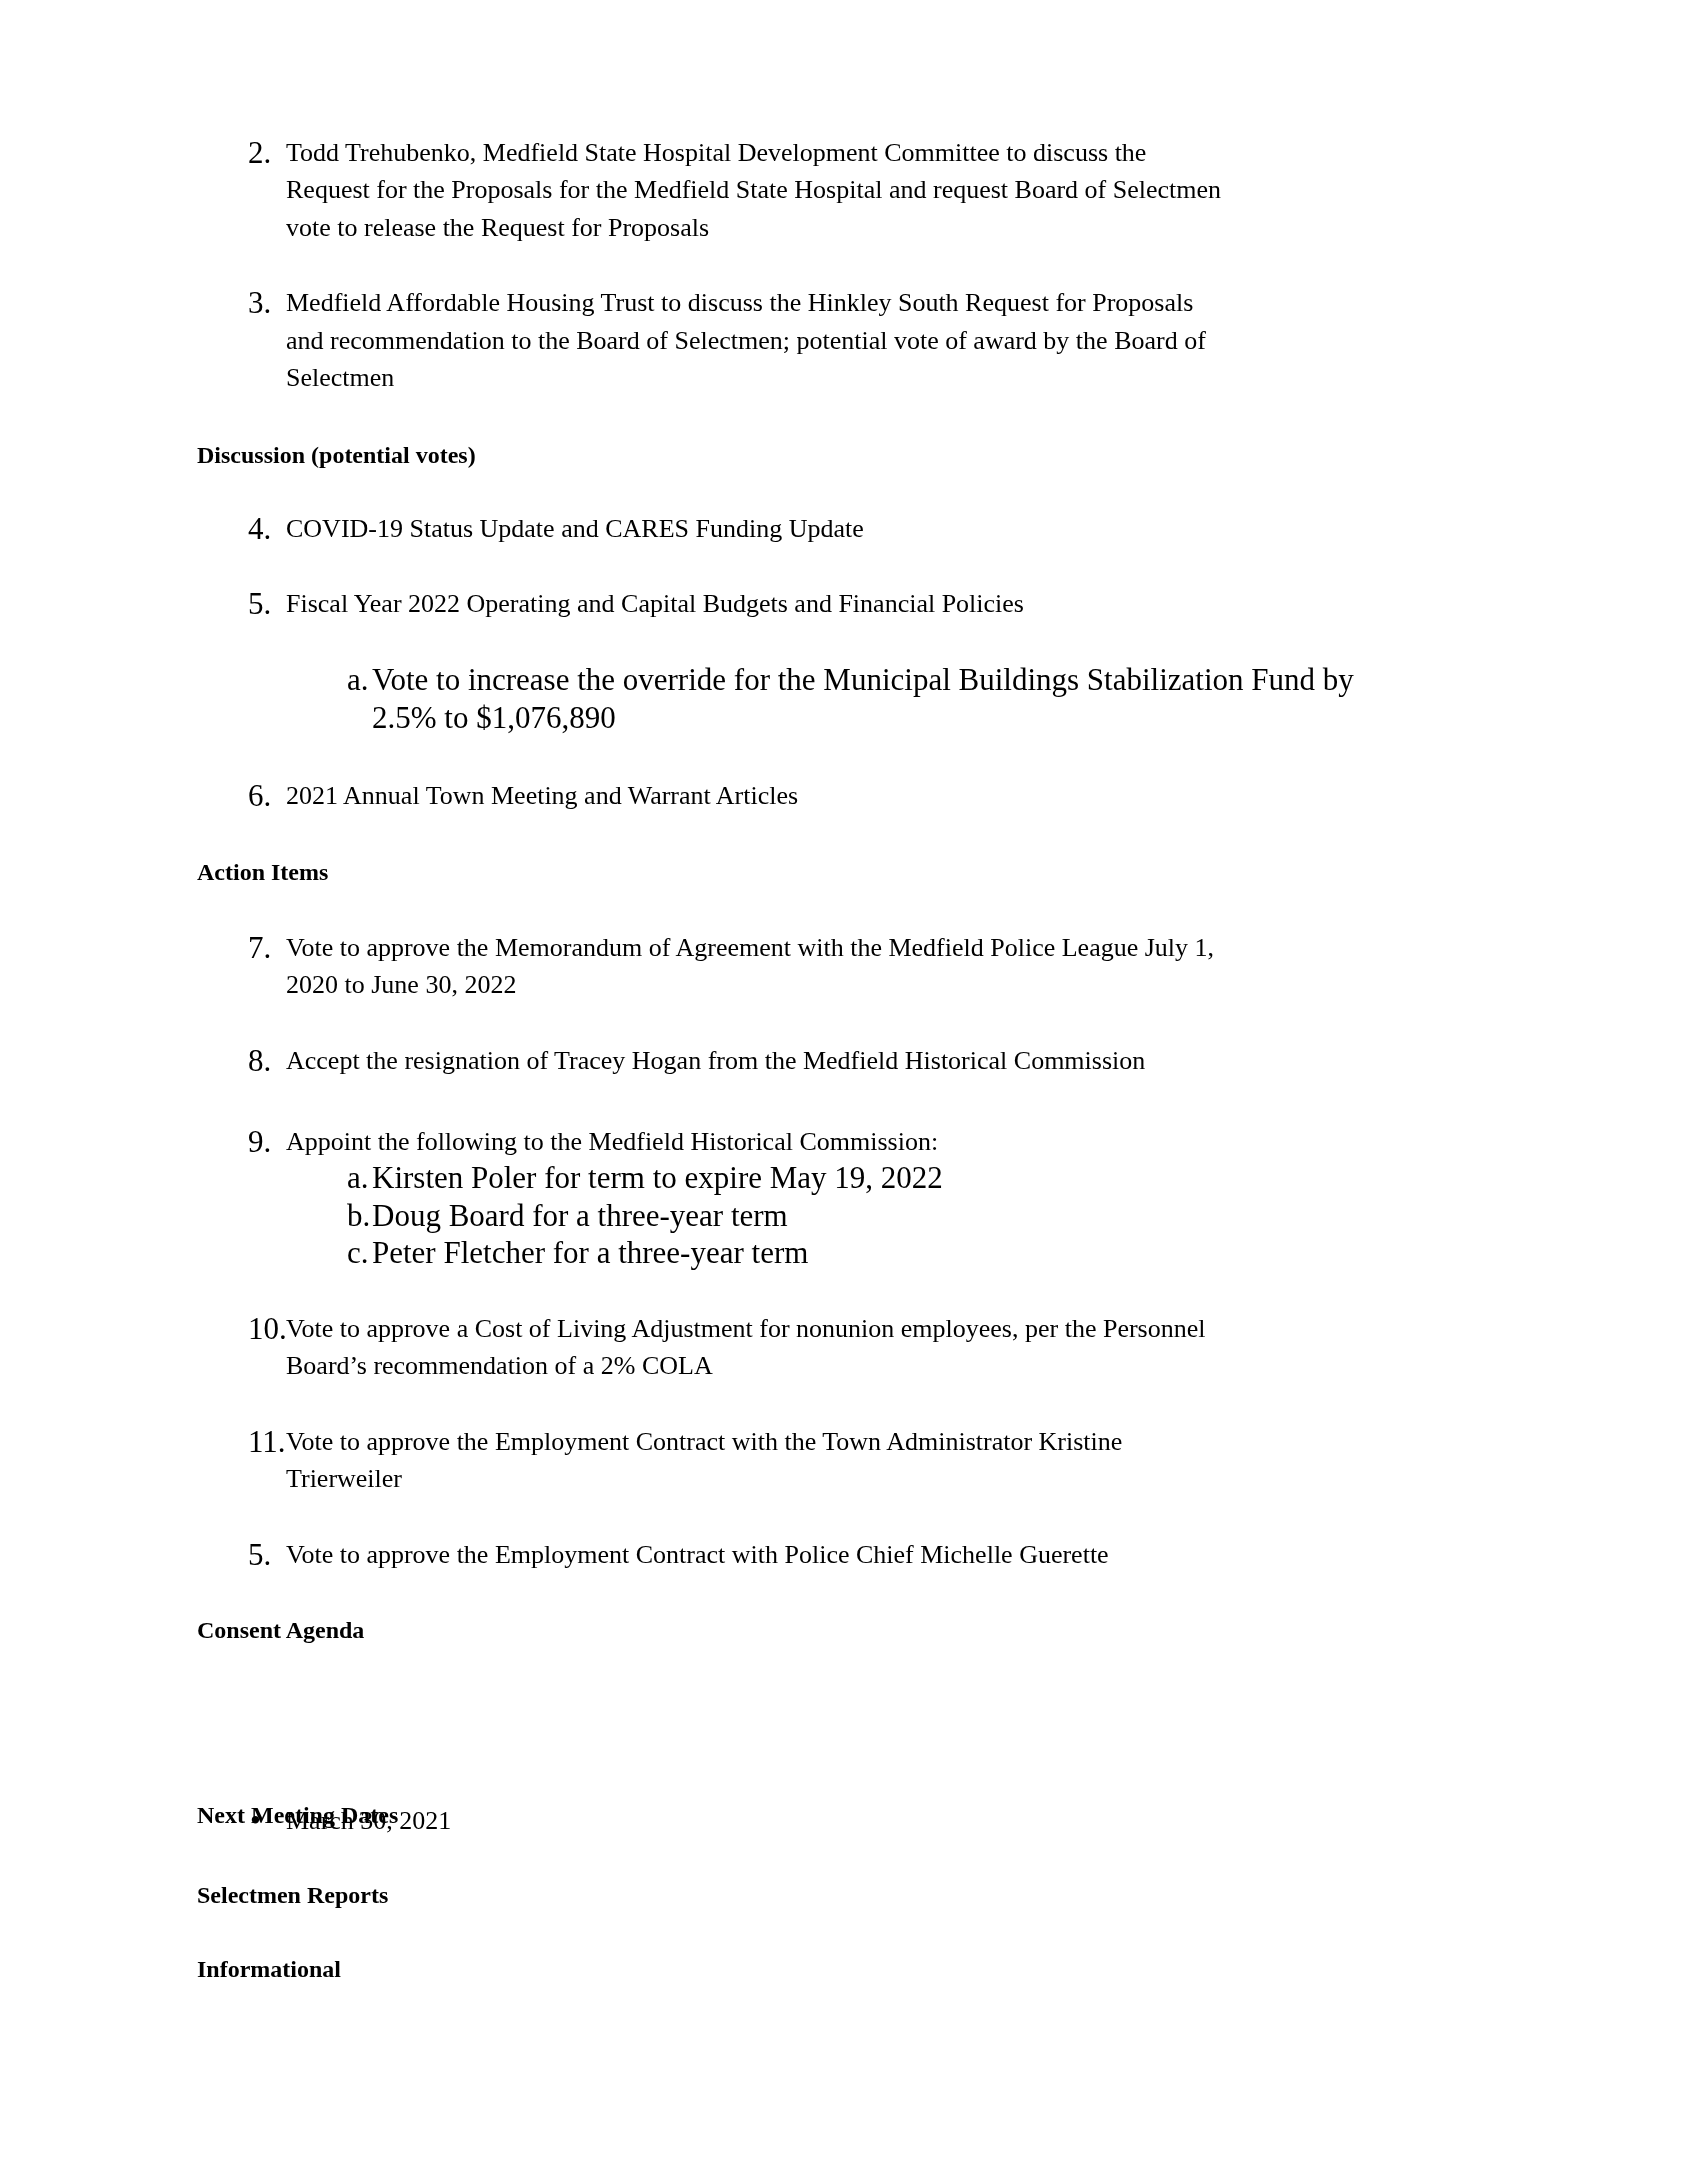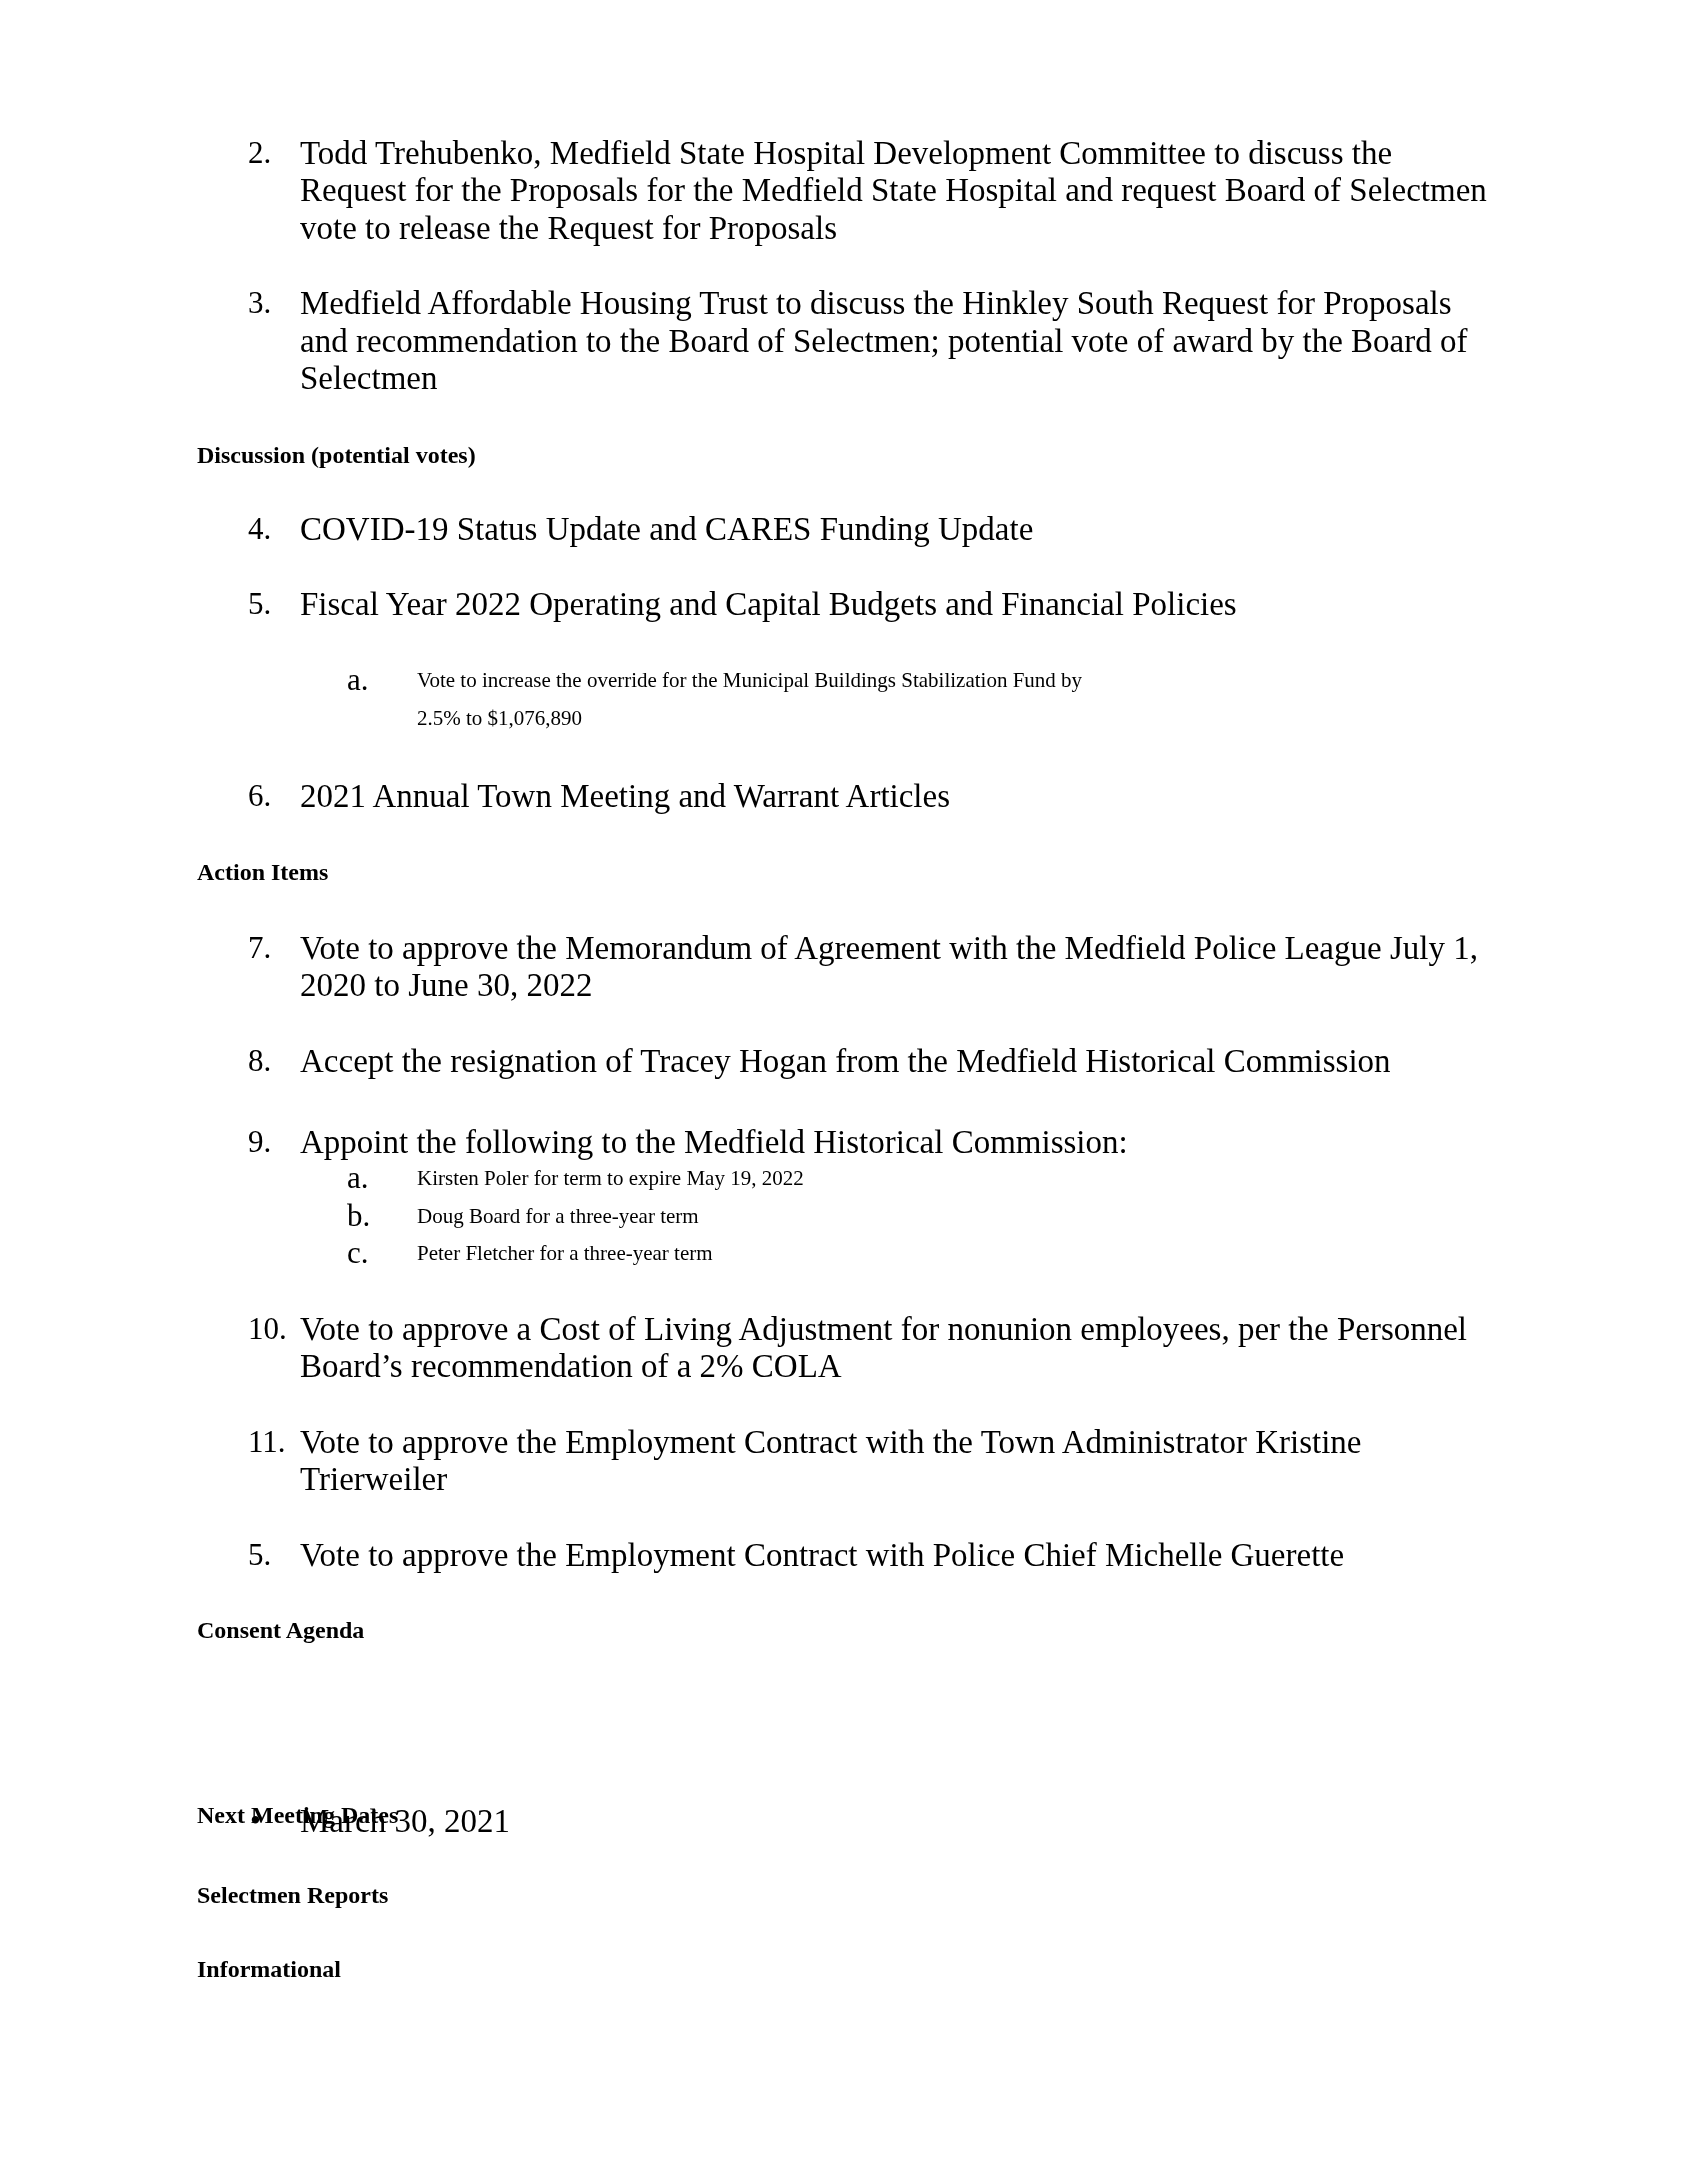--- a/index.html
+++ b/index.html
@@ -1,23 +1,23 @@
 <!DOCTYPE html>
 <html><head>
 <meta charset="utf-8">
 <style>
   html, body { margin: 0; padding: 0; background: #ffffff; }
   body { width: 1683px; height: 2178px; position: relative; overflow: hidden;
          font-family: "Liberation Serif", "DejaVu Serif", serif; color: #000; }
   .page { position: absolute; left: 0; top: 0; width: 1683px; height: 2178px; }
   .heading { position: absolute; left: 197px; font-size: 24px; font-weight: bold; line-height: 38px; white-space: nowrap; }
   .num { position: absolute; left: 248px; width: 50px; font-size: 31px; line-height: 38px; }
-  .txt { position: absolute; left: 300px; font-size: 33px; line-height: 38px; white-space: nowrap; }
+  .txt { position: absolute; left: 286px; font-size: 26px; line-height: 38px; white-space: nowrap; }
   .subnum { position: absolute; left: 347px; width: 46px; font-size: 31px; line-height: 38px; }
-  .subtxt { position: absolute; left: 417px; font-size: 21px; line-height: 38px; white-space: nowrap; }
+  .subtxt { position: absolute; left: 372px; font-size: 31px; line-height: 38px; white-space: nowrap; }
   .bullet { position: absolute; left: 250px; font-size: 31px; line-height: 38px; }
 </style>
 </head>
 <body>
 
 <div class="page">
 
   <div>
     <span class="num" style="top:134px">2.</span>
     <span class="txt" style="top:134px">Todd Trehubenko, Medfield State Hospital Development Committee to discuss the</span>

